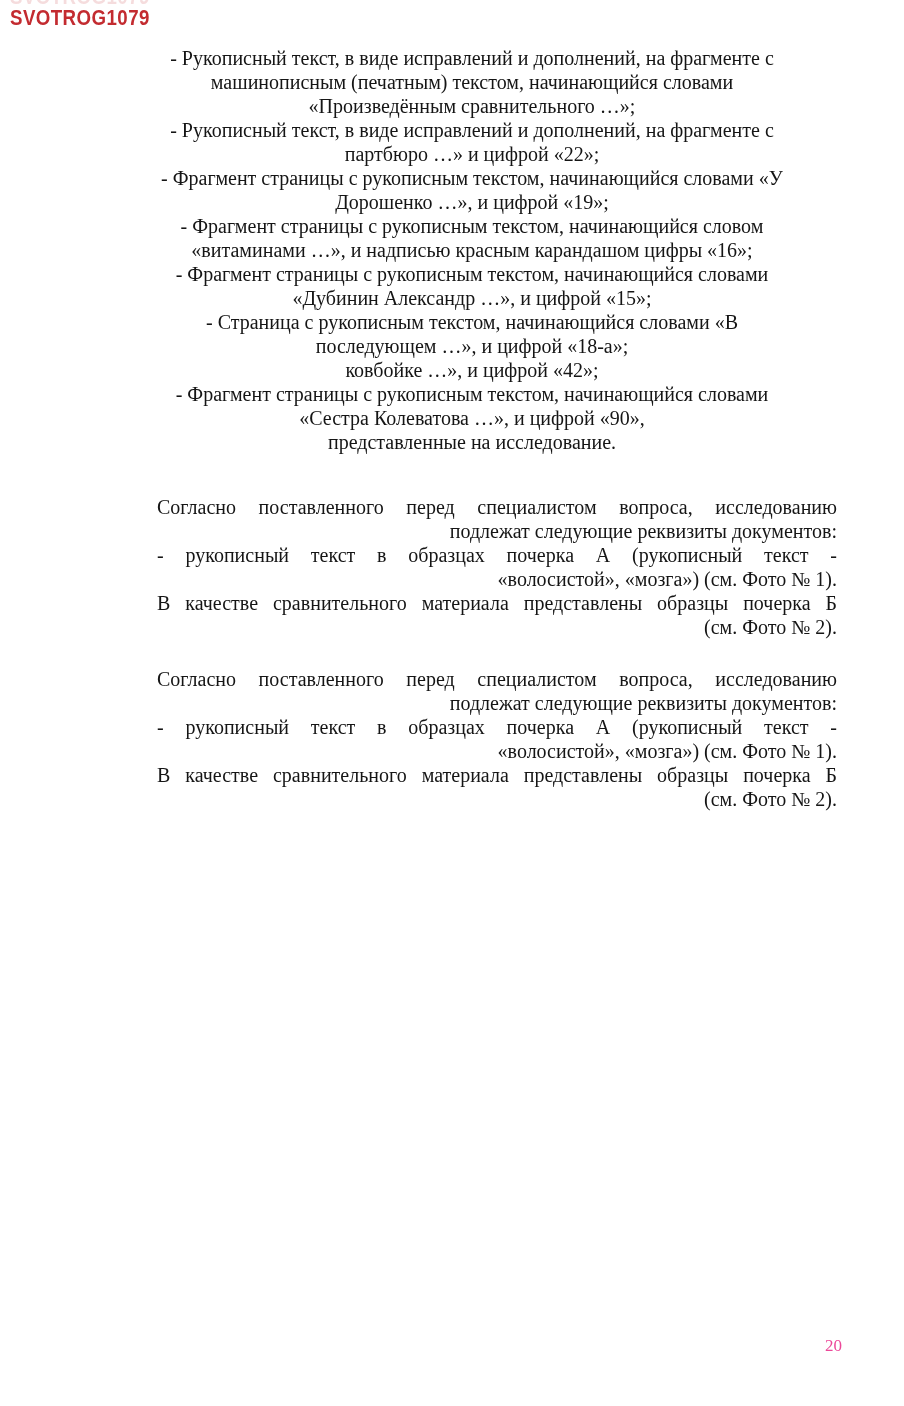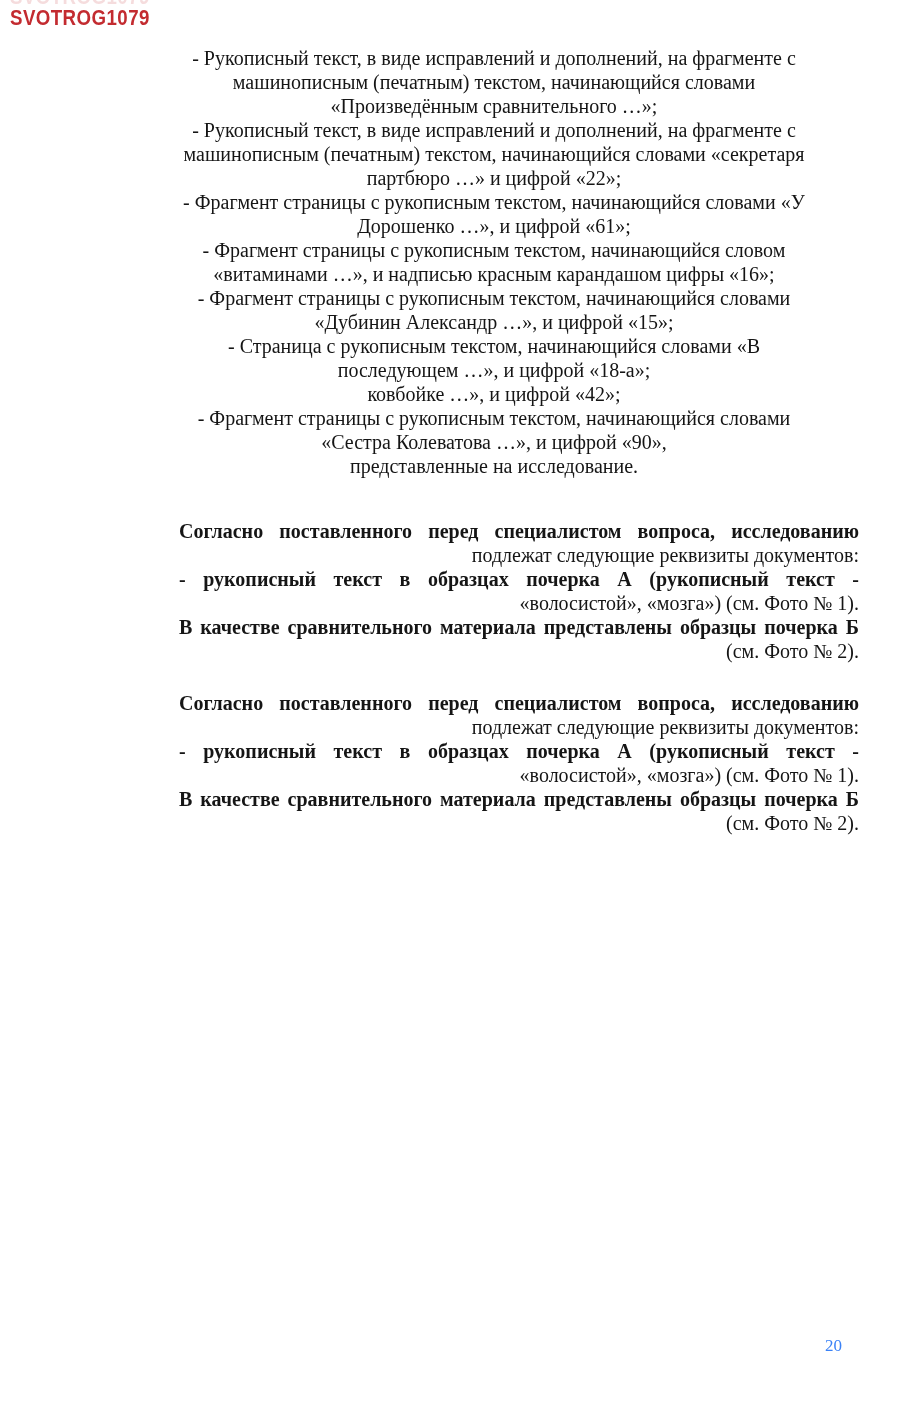--- a/index.html
+++ b/index.html
@@ -20,65 +20,64 @@
     font-size: 22px;
     letter-spacing: 0.5px;
     transform: scaleX(0.85);
     transform-origin: left center;
     white-space: nowrap;
   }
   .watermark { top: 5px; }
   .watermark-ghost { top: -16px; opacity: 0.16; }
   .content {
     position: absolute;
-    left: 129px;
+    left: 107px;
     top: 46px;
     width: 730px;
     font-size: 20px;
     line-height: 24px;
   }
   .list .line { text-align: center; }
   .para { margin: 0; }
   .para-1 { margin-top: 41px; }
   .para-2 { margin-top: 28px; }
   .para .line { text-align: right; white-space: nowrap; }
   .para .line.just {
     white-space: normal;
     text-align: justify;
     text-align-last: justify;
   }
-  .para .line.indent { padding-left: 50px; font-weight: bold; }
+  .para .line.indent { padding-left: 50px; }
   .page-number {
     position: absolute;
     top: 1335px;
     right: 62px;
     font-size: 17px;
     line-height: 22px;
-    color: #3b82f6;
+    color: #ec4899;
   }
 </style>
 </head>
 <body>
 
 <div class="page">
 
   <div class="watermark-ghost" style="color: rgb(195, 43, 48);">SVOTROG1079</div>
   <div class="watermark" style="color: rgb(195, 43, 48);">SVOTROG1079</div>
 
   <div class="content">
 
     <div class="list">
       <div class="line">- Рукописный текст, в виде исправлений и дополнений, на фрагменте с</div>
       <div class="line">машинописным (печатным) текстом, начинающийся словами</div>
       <div class="line">«Произведённым сравнительного …»;</div>
       <div class="line">- Рукописный текст, в виде исправлений и дополнений, на фрагменте с</div>
-      <div class="line">машинописным (печатным) текстом, начинающийся словами «секретаря</div>
       <div class="line">партбюро …» и цифрой «22»;</div>
       <div class="line">- Фрагмент страницы с рукописным текстом, начинающийся словами «У</div>
-      <div class="line">Дорошенко …», и цифрой «61»;</div>
+      <div class="line">Дорошенко …», и цифрой «19»;</div>
       <div class="line">- Фрагмент страницы с рукописным текстом, начинающийся словом</div>
       <div class="line">«витаминами …», и надписью красным карандашом цифры «16»;</div>
       <div class="line">- Фрагмент страницы с рукописным текстом, начинающийся словами</div>
       <div class="line">«Дубинин Александр …», и цифрой «15»;</div>
       <div class="line">- Страница с рукописным текстом, начинающийся словами «В</div>
       <div class="line">последующем …», и цифрой «18-а»;</div>
       <div class="line">ковбойке …», и цифрой «42»;</div>
       <div class="line">- Фрагмент страницы с рукописным текстом, начинающийся словами</div>
       <div class="line">«Сестра Колеватова …», и цифрой «90»,</div>
       <div class="line">представленные на исследование.</div>

